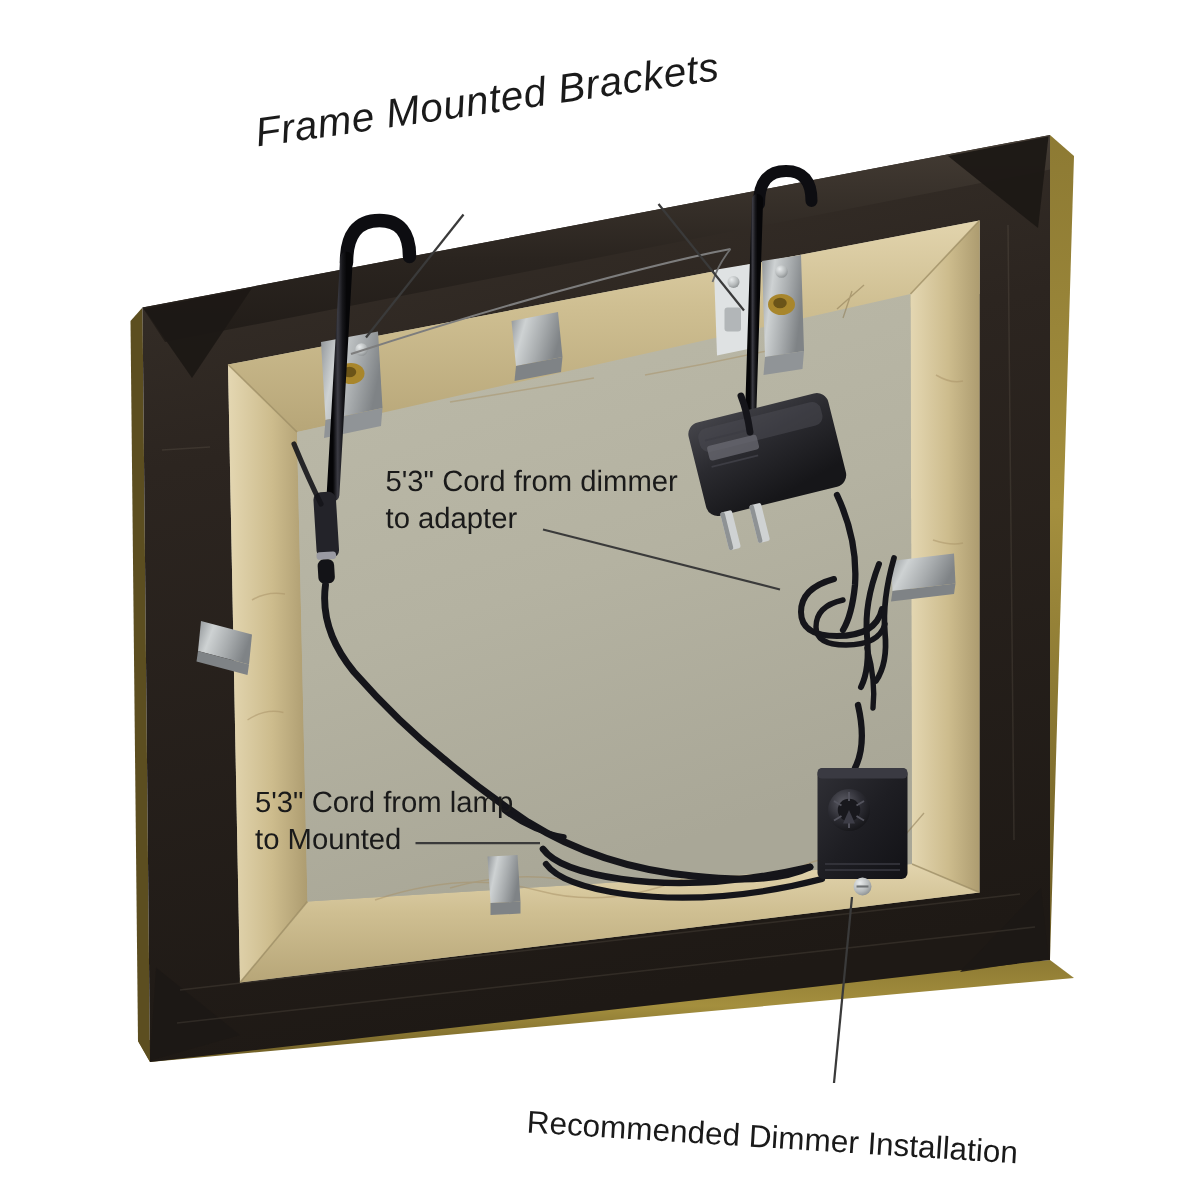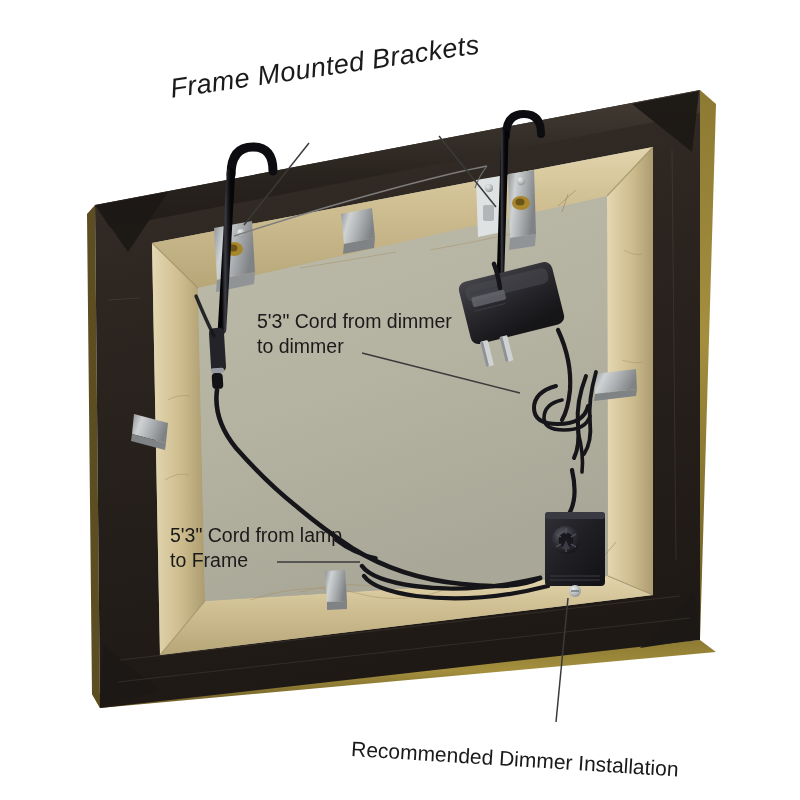--- a/index.html
+++ b/index.html
@@ -322,19 +322,19 @@
       <path d="M309 143 L244 225"></path>
       <path d="M439 136 L496 207"></path>
       <path d="M362 353 L520 393"></path>
       <path d="M277 562 L360 562"></path>
       <path d="M568 598 L556 722"></path>
     </g>
   </svg>
 
   <div class="anno" id="title-label">Frame Mounted Brackets</div>
 
-  <div class="anno" id="cord-adapter-label"><span>5'3" Cord from dimmer</span><br><span>to dimmer</span></div>
-
-  <div class="anno" id="cord-dimmer-label"><span>5'3" Cord from lamp</span><br><span>to Frame</span></div>
+  <div class="anno" id="cord-adapter-label"><span>5'3" Cord from dimmer</span><br><span>to adapter</span></div>
+
+  <div class="anno" id="cord-dimmer-label"><span>5'3" Cord from lamp</span><br><span>to Mounted</span></div>
 
   <div class="anno" id="dimmer-install-label">Recommended Dimmer Installation</div>
 
 </div>
 
 </body></html>

